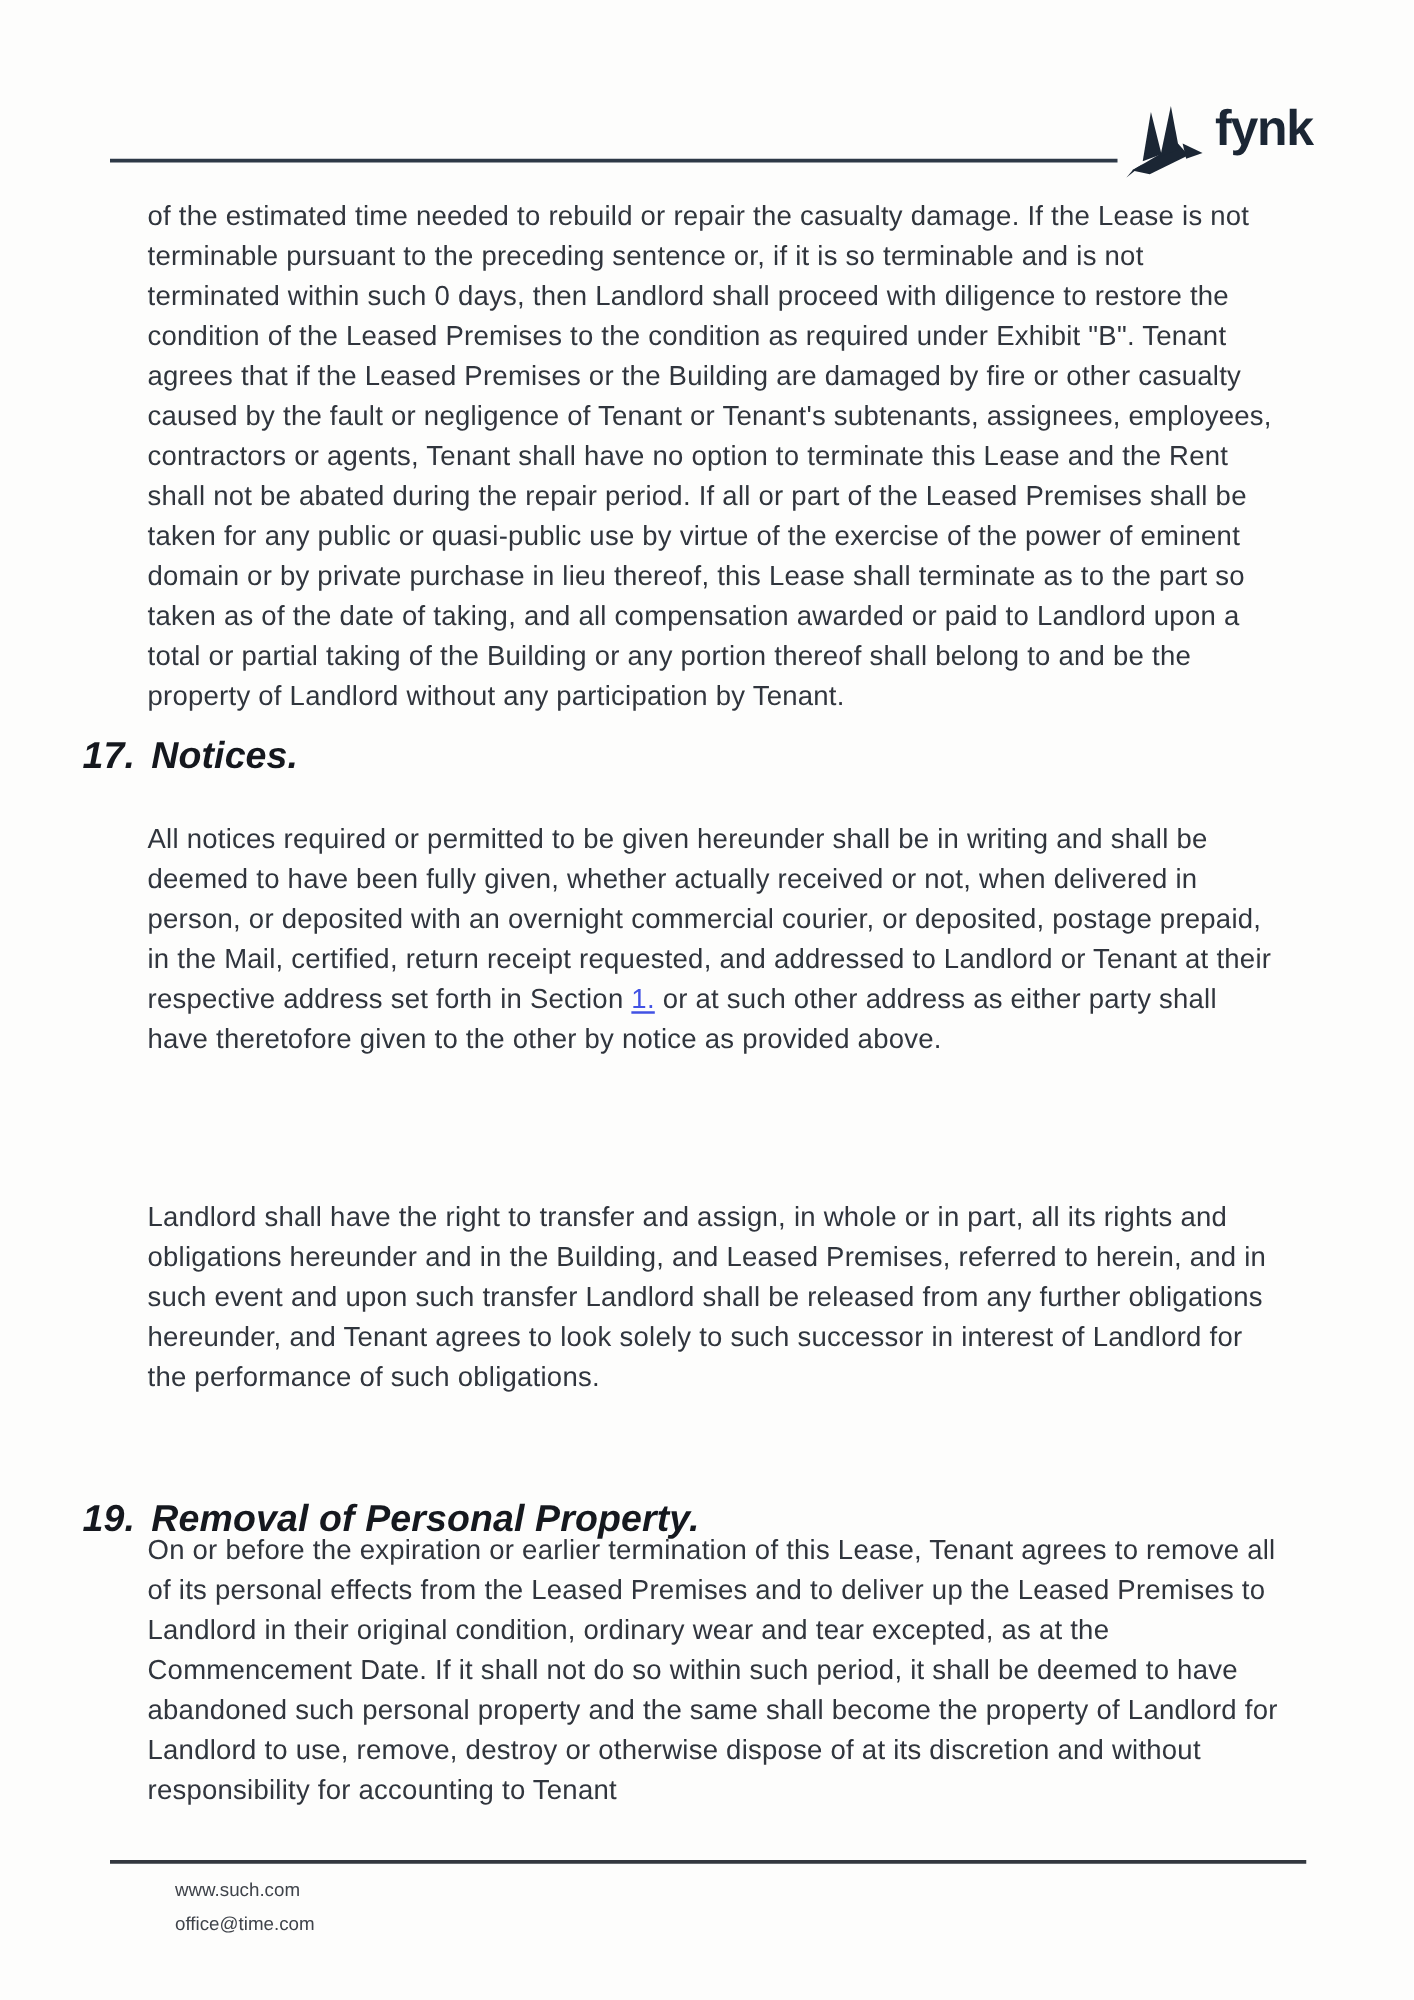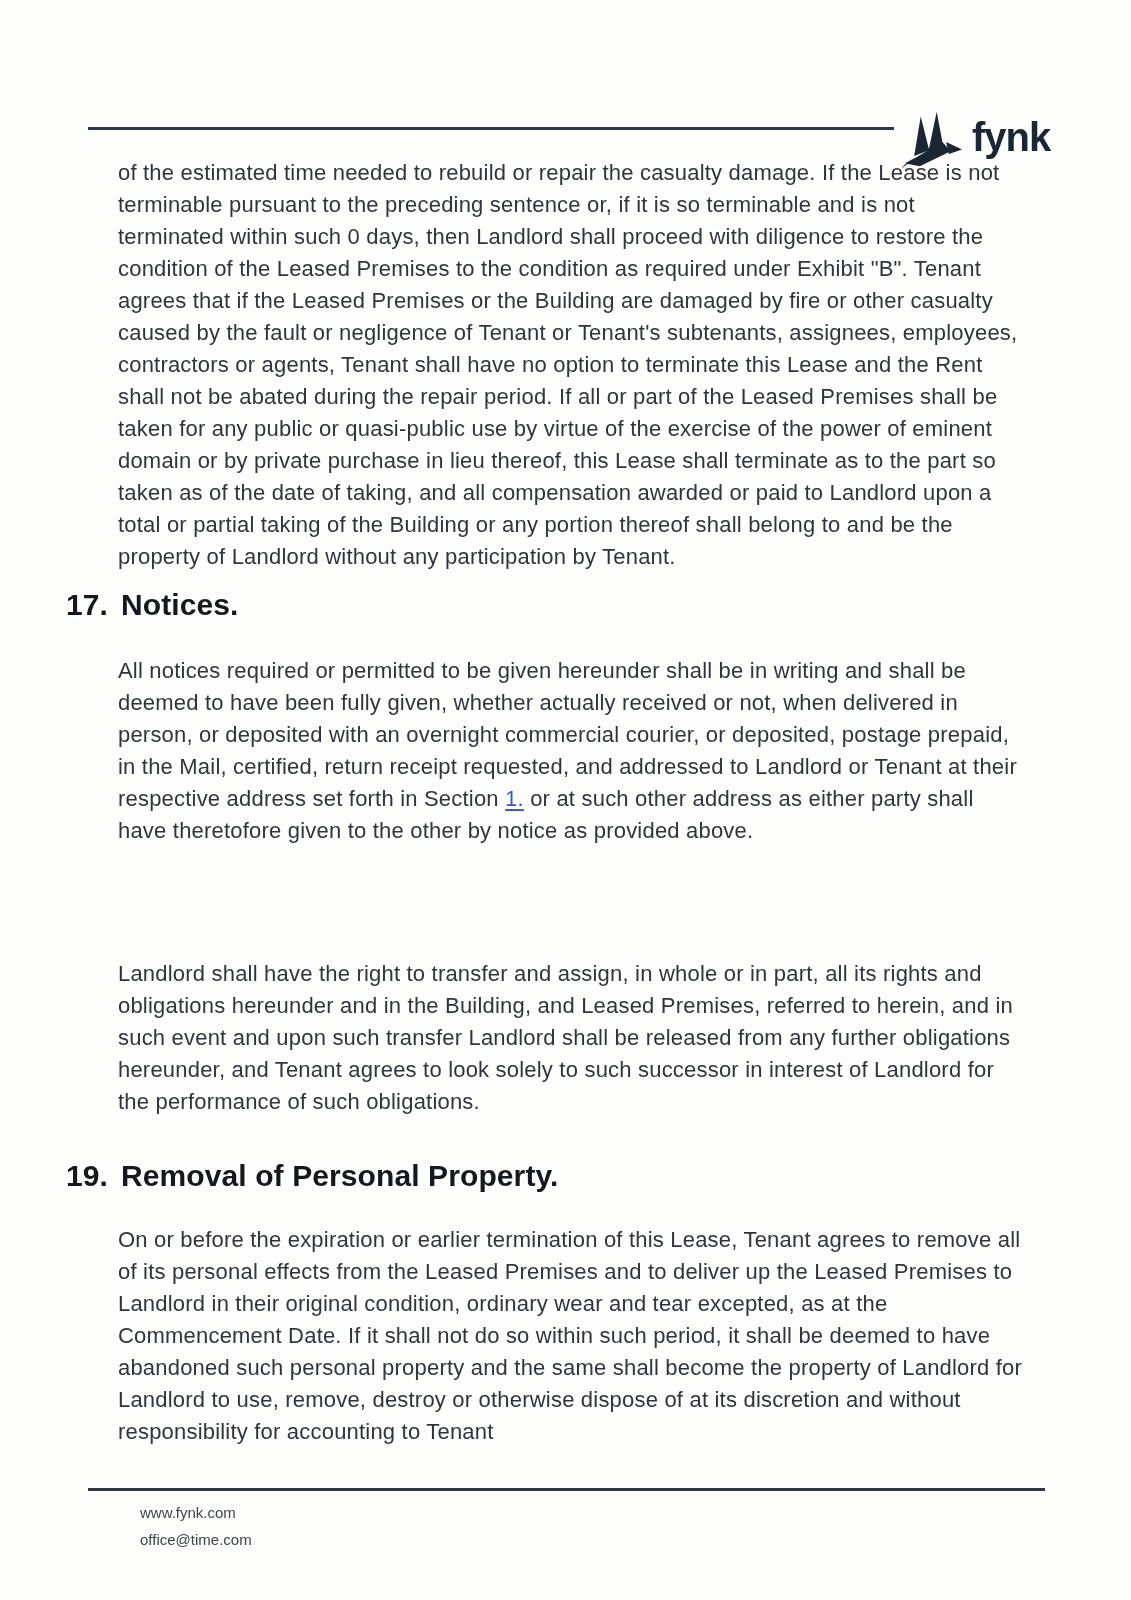--- a/index.html
+++ b/index.html
@@ -16,24 +16,24 @@
 
   
   .header-rule {
     position: absolute;
     left: 88px; top: 127px;
     width: 806px; height: 3px;
     background: #2e3947;
   }
   .logo {
     position: absolute;
-    left: 901px; top: 106px;
+    left: 901px; top: 83px;
     height: 68px;
     display: flex;
-    align-items: center;
+    align-items: flex-start;
     gap: 9px;
   }
   .logo svg { width: 62px; height: 60px; display: block; }
   .brand {
     font-size: 40px;
     font-weight: 700;
     letter-spacing: -1px;
     color: #1b2634;
     line-height: 1;
     padding-bottom: 6px;
@@ -60,20 +60,21 @@
   
   .sec {
     position: absolute;
     left: 66px;
     font-size: 30px;
     line-height: 40px;
     font-weight: 700;
     color: #15181e;
     letter-spacing: 0.1px;
     white-space: nowrap;
+    font-style: italic;
   }
   .sec .num {
     display: inline-block;
     width: 55px;
   }
 
   
   .footer-rule {
     position: absolute;
     left: 88px; top: 1488px;
@@ -107,22 +108,22 @@
     <span class="brand">fynk</span>
   </div>
 
   <p class="body-para" style="top:157px">of the estimated time needed to rebuild or repair the casualty damage. If the Lease is not terminable pursuant to the preceding sentence or, if it is so terminable and is not terminated within such 0 days, then Landlord shall proceed with diligence to restore the condition of the Leased Premises to the condition as required under Exhibit "B". Tenant agrees that if the Leased Premises or the Building are damaged by fire or other casualty caused by the fault or negligence of Tenant or Tenant's subtenants, assignees, employees, contractors or agents, Tenant shall have no option to terminate this Lease and the Rent shall not be abated during the repair period. If all or part of the Leased Premises shall be taken for any public or quasi-public use by virtue of the exercise of the power of eminent domain or by private purchase in lieu thereof, this Lease shall terminate as to the part so taken as of the date of taking, and all compensation awarded or paid to Landlord upon a total or partial taking of the Building or any portion thereof shall belong to and be the property of Landlord without any participation by Tenant.</p>
 
   <h2 class="sec" style="top:585px"><span class="num">17.</span><span class="ttl">Notices.</span></h2>
   <p class="body-para" style="top:655px"><span>All notices required or permitted to be given hereunder shall be in writing and shall be deemed to have been fully given, whether actually received or not, when delivered in person, or deposited with an overnight commercial courier, or deposited, postage prepaid, in the Mail, certified, return receipt requested, and addressed to Landlord or Tenant at their respective address set forth in Section </span><a class="seclink">1.</a><span> or at such other address as either party shall have theretofore given to the other by notice as provided above.</span></p>
 
   <p class="body-para" style="top:958px">Landlord shall have the right to transfer and assign, in whole or in part, all its rights and obligations hereunder and in the Building, and Leased Premises, referred to herein, and in such event and upon such transfer Landlord shall be released from any further obligations hereunder, and Tenant agrees to look solely to such successor in interest of Landlord for the performance of such obligations.</p>
 
-  <h2 class="sec" style="top:1156px"><span class="num">19.</span><span class="ttl">Removal of Personal Property.</span></h2>
+  <h2 class="sec" style="top:1196px"><span class="num">19.</span><span class="ttl">Removal of Personal Property.</span></h2>
   <p class="body-para" style="top:1224px">On or before the expiration or earlier termination of this Lease, Tenant agrees to remove all of its personal effects from the Leased Premises and to deliver up the Leased Premises to Landlord in their original condition, ordinary wear and tear excepted, as at the Commencement Date. If it shall not do so within such period, it shall be deemed to have abandoned such personal property and the same shall become the property of Landlord for Landlord to use, remove, destroy or otherwise dispose of at its discretion and without responsibility for accounting to Tenant</p>
 
   <div class="footer-rule"></div>
   <div class="footer">
-    <div>www.fynk.com</div>
+    <div>www.such.com</div>
     <div>office@time.com</div>
   </div>
 
 </div>
 
 </body></html>

